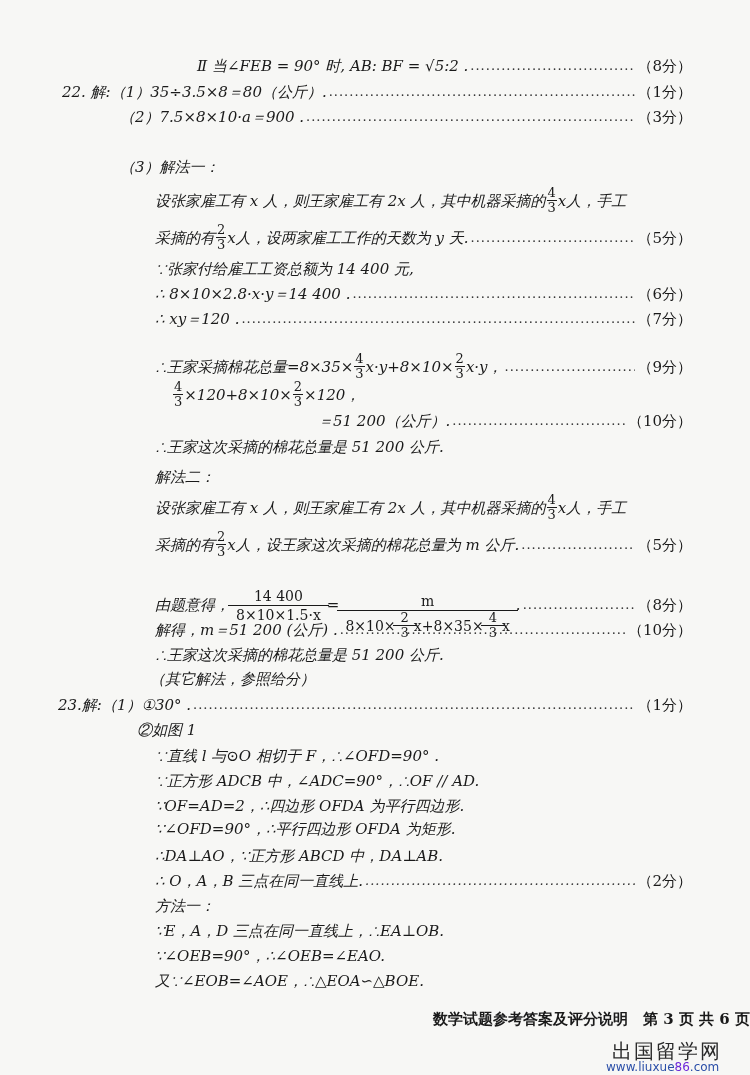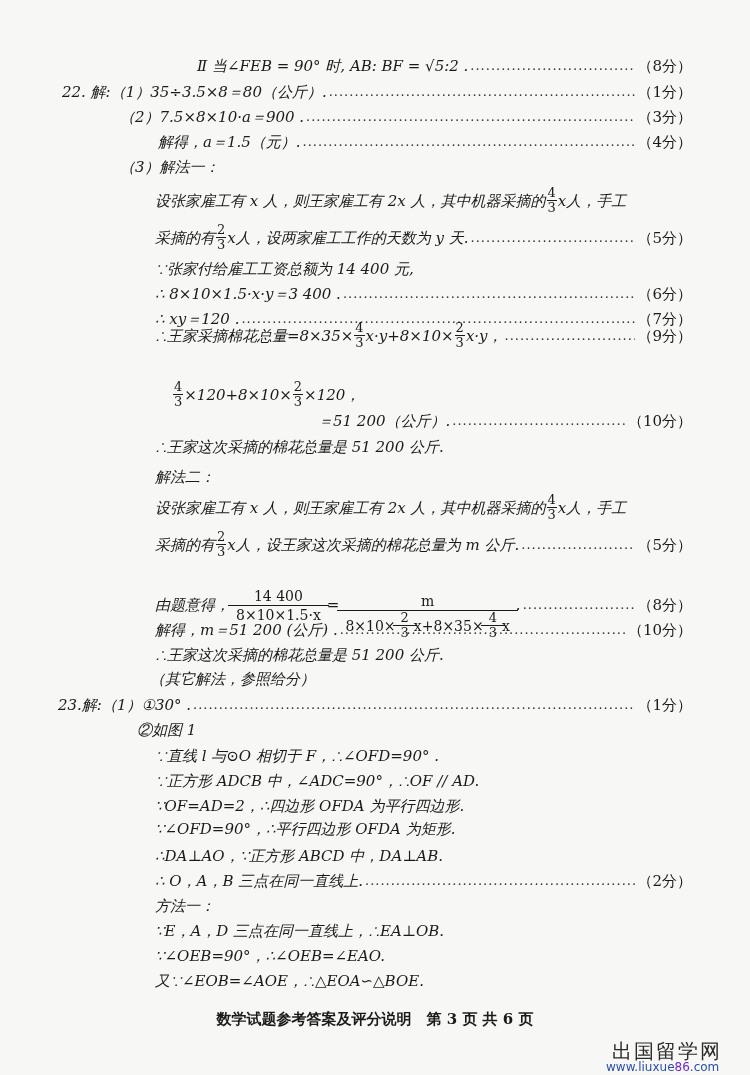--- a/index.html
+++ b/index.html
@@ -29,21 +29,21 @@
   }
   .frac .num { border-bottom:1px solid #1a1a1a; padding:0 1px; }
   .frac .den { padding:0 1px; }
   .bigfrac {
     display:inline-flex; flex-direction:column; align-items:center;
     vertical-align:middle; font-size:14px; line-height:18px; margin:0 2px;
   }
   .bigfrac .num { border-bottom:1px solid #1a1a1a; padding:0 4px; width:100%; text-align:center; }
   .bigfrac .den { padding:0 4px; display:flex; align-items:center; }
   .footer {
-    position:absolute; left:0; width:750px; top:1010px; text-align:center;
+    position:absolute; left:0; width:750px; top:1010px; text-align:right;
     font-size:15px; font-weight:bold;
   }
   .wm1 {
     position:absolute; left:612px; top:1038px; font-family:"DejaVu Sans","Liberation Sans",sans-serif;
     font-size:20px; color:#2a2a2a; letter-spacing:2px;
   }
   .wm2 {
     position:absolute; left:606px; top:1060px; font-family:"DejaVu Sans","Liberation Sans",sans-serif;
     font-size:12px; color:#2b4fa8;
   }
@@ -67,25 +67,20 @@
     <span class="score">（1分）</span>
   </div>
 
   <div class="line full" style="left:120px; top:108px;">
     <span class="txt">（2）</span>
     <span class="txt">7.5×8×10·a＝900 .</span>
     <span class="dots"></span>
     <span class="score">（3分）</span>
   </div>
 
-  <div class="line full" style="left:158px; top:133px;">
-    <span class="txt">解得，a＝1.5（元）.</span>
-    <span class="dots"></span>
-    <span class="score">（4分）</span>
-  </div>
 
   <div class="line" style="left:120px; top:158px;">
     <span class="txt">（3）解法一：</span>
   </div>
 
   <div class="line" style="left:155px; top:186px;">
     <span class="txt">设张家雇工有 x 人，则王家雇工有 2x 人，其中机器采摘的</span>
     <span class="frac">
         <span class="num">4</span>
         <span class="den">3</span>
@@ -102,32 +97,32 @@
     <span class="txt">x人，设两家雇工工作的天数为 y 天.</span>
     <span class="dots"></span>
     <span class="score">（5分）</span>
   </div>
 
   <div class="line" style="left:155px; top:260px;">
     <span class="txt">∵张家付给雇工工资总额为 14 400 元,</span>
   </div>
 
   <div class="line full" style="left:155px; top:285px;">
-    <span class="txt">∴ 8×10×1.5·x·y＝3 400 .</span>
+    <span class="txt">∴ 8×10×2.8·x·y＝14 400 .</span>
     <span class="dots"></span>
     <span class="score">（6分）</span>
   </div>
 
   <div class="line full" style="left:155px; top:310px;">
     <span class="txt">∴ xy＝120 .</span>
     <span class="dots"></span>
     <span class="score">（7分）</span>
   </div>
 
-  <div class="line full" style="left:155px; top:321px;">
+  <div class="line full" style="left:155px; top:352px;">
     <span class="txt">∴王家采摘棉花总量=8×35×</span>
     <span class="frac">
         <span class="num">4</span>
         <span class="den">3</span>
       </span>
     <span class="txt">x·y+8×10×</span>
     <span class="frac">
         <span class="num">2</span>
         <span class="den">3</span>
       </span>

